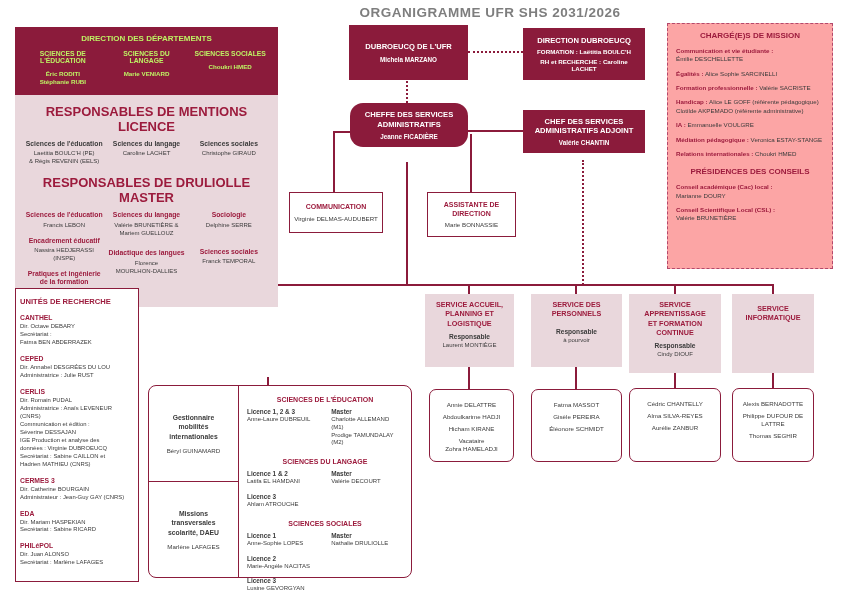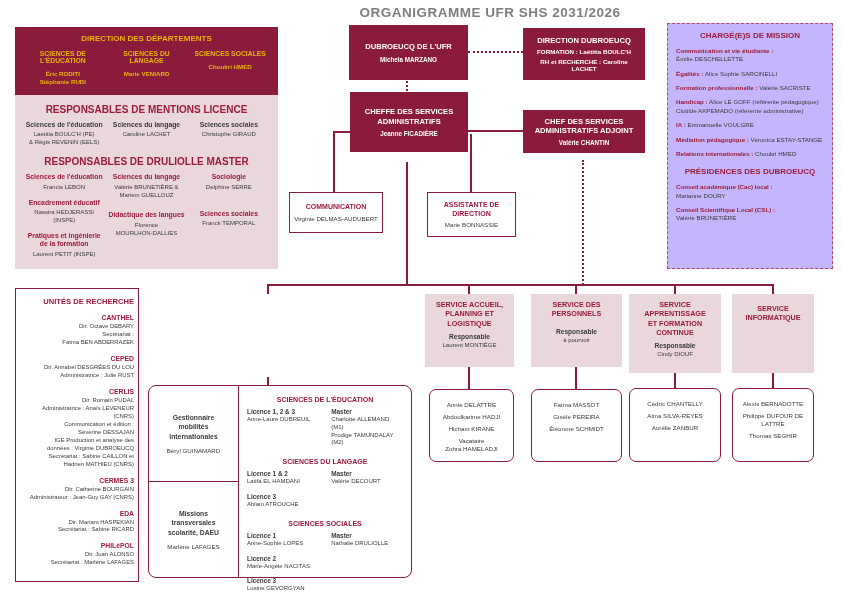--- a/index.html
+++ b/index.html
@@ -21,46 +21,46 @@
   .bd-title{font-size:7.6px;font-weight:bold;line-height:1.25;}
   .bd-name{font-size:6.3px;font-weight:bold;margin-top:4px;}
   .bd-line{font-size:6.2px;font-weight:bold;margin-top:2.5px;}
 
   
   .box-white{background:#fff;border:1px solid var(--maroon);text-align:center;display:flex;flex-direction:column;justify-content:center;padding:3px;}
   .bw-title{font-size:7px;font-weight:bold;color:var(--maroon-text);line-height:1.25;}
   .bw-name{font-size:6.2px;color:var(--ink);margin-top:3px;}
 
   
-  .dept-dark{background:var(--maroon);color:#eab308;text-align:center;padding:7px 6px 8px;}
+  .dept-dark{background:var(--maroon);color:#bef264;text-align:center;padding:7px 6px 8px;}
   .dept-title{font-size:8px;font-weight:bold;}
   .dept-cols{display:flex;margin-top:7px;}
   .dept-col{flex:1;padding:0 2px;}
   .dept-col-h{font-size:6.8px;font-weight:bold;}
   .dept-col-n{font-size:6.2px;font-weight:bold;margin-top:6px;line-height:1.35;}
   .dept-pink{background:var(--pink);padding:6px 8px 4px;}
-  .sec-title{font-size:10px;font-weight:bold;color:var(--maroon-text);text-align:center;margin:3px 0 6px;}
+  .sec-title{font-size:13px;font-weight:bold;color:var(--maroon-text);text-align:center;margin:3px 0 6px;}
   .cols3{display:flex;}
   .c3{flex:1;text-align:center;padding:0 2px;}
   .lic-label{font-size:6.8px;font-weight:bold;color:var(--ink);}
   .lic-names{font-size:6px;color:var(--ink);margin-top:3px;line-height:1.3;}
   .mst-item{margin-bottom:7px;}
   .mst-label{font-size:6.8px;font-weight:bold;color:var(--maroon-text);line-height:1.25;}
   .mst-names{font-size:6px;color:var(--ink);margin-top:2px;line-height:1.3;}
 
   
-  .panel{background:#c4b5fd;border:1px dashed #b4486b;padding:7px 8px;}
+  .panel{background:#fca5a5;border:1px dashed #b4486b;padding:7px 8px;}
   .panel-title{font-size:8px;font-weight:bold;color:var(--maroon-text);text-align:center;margin-bottom:7px;}
   .ch-item{margin-bottom:6px;font-size:6.2px;line-height:1.35;}
   .ch-label{font-weight:bold;color:var(--maroon-text);}
   .ch-name{color:var(--ink);}
   .stack .ch-name{display:block;}
 
   
-  .unites{background:#fff;border:1px solid var(--maroon);padding:8px 4px;text-align:right;}
+  .unites{background:#fff;border:1px solid var(--maroon);padding:8px 4px;text-align:left;}
   .unites-title{font-size:7.6px;font-weight:bold;color:var(--maroon-text);margin-bottom:8px;}
   .unit{margin-bottom:8px;}
   .unit-name{font-size:6.8px;font-weight:bold;color:var(--maroon-text);}
   .unit-details{font-size:5.9px;color:var(--ink);margin-top:2px;line-height:1.35;}
 
   
   .svc{background:var(--pink);text-align:center;padding:6px 3px;}
   .svc-title{font-size:7.2px;font-weight:bold;color:var(--maroon-text);line-height:1.3;}
   .svc-role{font-size:6.6px;font-weight:bold;color:var(--ink);margin-top:5px;}
   .svc-name{font-size:6px;color:var(--ink);margin-top:2px;line-height:1.3;}
@@ -202,21 +202,21 @@
     <div class="bd-title" data-bind="direction.directrice.title">DUBROEUCQ DE L'UFR</div>
     <div class="bd-name" data-bind="direction.directrice.name">Michela MARZANO</div>
   </div>
 
   <div class="abs box-dark" style="left:523px;top:28px;width:122px;height:52px;">
     <div class="bd-title" data-bind="direction.adjointe.title">DIRECTION DUBROEUCQ</div>
     <div class="bd-line" data-bind="direction.adjointe.line1">FORMATION : Laëtitia BOULC'H</div>
     <div class="bd-line" data-bind="direction.adjointe.line2">RH et RECHERCHE : Caroline LACHET</div>
   </div>
 
-  <div class="abs box-dark" style="left:350px;top:92px;width:118px;height:60px;">
+  <div class="abs box-dark" style="left:350px;top:103px;width:118px;height:44px;border-radius:13px;">
     <div class="bd-title" data-bind="direction.cheffe.title">CHEFFE DES SERVICES
 ADMINISTRATIFS</div>
     <div class="bd-name" data-bind="direction.cheffe.name">Jeanne FICADIÈRE</div>
   </div>
 
   <div class="abs box-dark" style="left:523px;top:110px;width:122px;height:43px;">
     <div class="bd-title" data-bind="direction.chef_adjoint.title">CHEF DES SERVICES
 ADMINISTRATIFS ADJOINT</div>
     <div class="bd-name" data-bind="direction.chef_adjoint.name">Valérie CHANTIN</div>
   </div>
@@ -245,21 +245,21 @@
       <span class="ch-name" data-bind="charges.items.4.name">Emmanuelle VOULGRE</span>
     </div>
     <div class="ch-item">
       <span class="ch-label" data-bind="charges.items.5.label">Médiation pédagogique :</span>
       <span class="ch-name" data-bind="charges.items.5.name">Veronica ESTAY-STANGE</span>
     </div>
     <div class="ch-item">
       <span class="ch-label" data-bind="charges.items.6.label">Relations internationales :</span>
       <span class="ch-name" data-bind="charges.items.6.name">Choukri HMED</span>
     </div>
-    <div class="panel-title" style="margin-top:9px;" data-bind="charges.presidences.title">PRÉSIDENCES DES DUBROEUCQ</div>
+    <div class="panel-title" style="margin-top:9px;" data-bind="charges.presidences.title">PRÉSIDENCES DES CONSEILS</div>
     <div class="ch-item stack">
       <span class="ch-label" data-bind="charges.presidences.items.0.label">Conseil académique (Cac) local :</span>
       <span class="ch-name" data-bind="charges.presidences.items.0.name">Marianne DOURY</span>
     </div>
     <div class="ch-item stack">
       <span class="ch-label" data-bind="charges.presidences.items.1.label">Conseil Scientifique Local (CSL) :</span>
       <span class="ch-name" data-bind="charges.presidences.items.1.name">Valérie BRUNETIÈRE</span>
     </div>
   </div>
 

